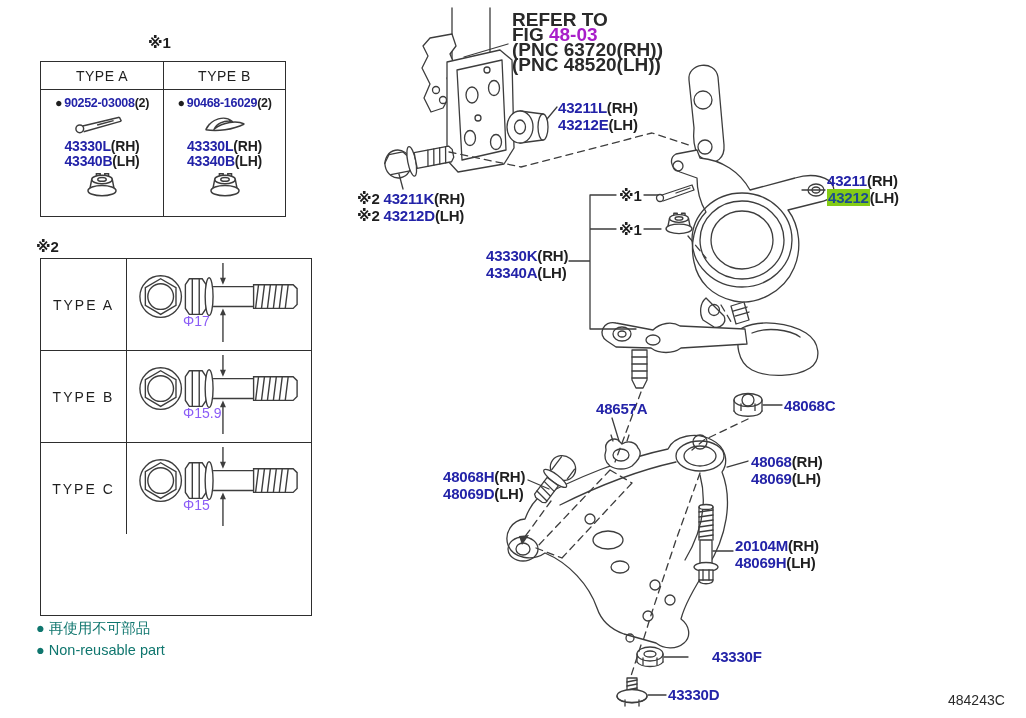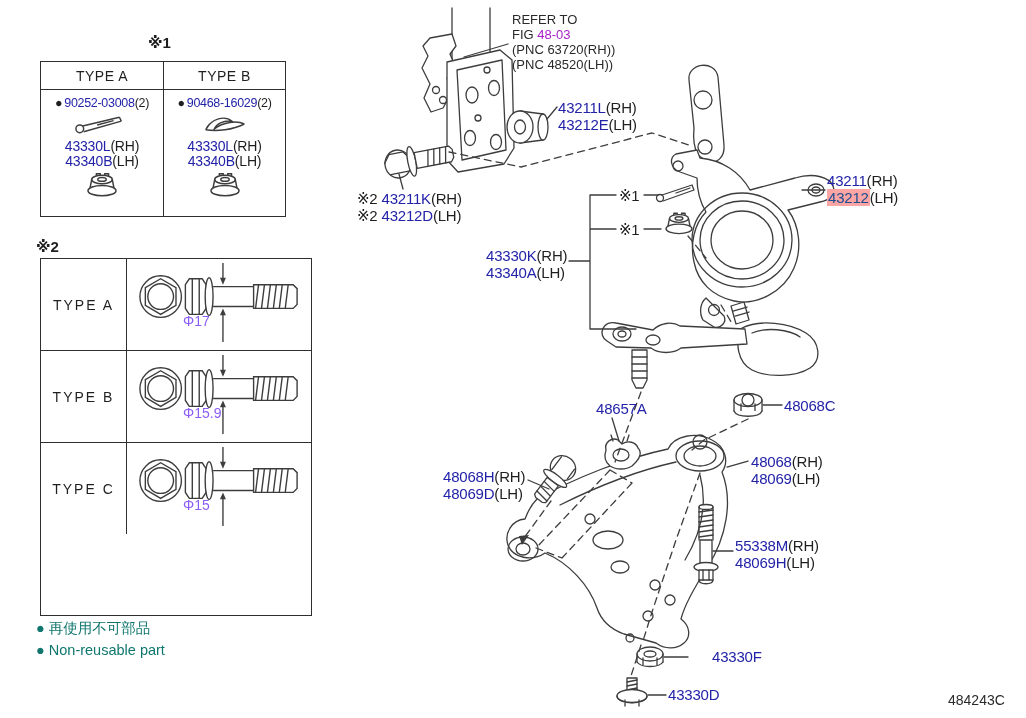--- a/index.html
+++ b/index.html
@@ -1,36 +1,36 @@
 <!DOCTYPE html>
 <html><head>
 <meta charset="utf-8">
 <style>
   html,body{margin:0;padding:0}
   #stage{position:relative;width:1026px;height:718px;background:#ffffff;overflow:hidden;
          font-family:"Liberation Sans","DejaVu Sans",sans-serif;color:#1f1f1f}
   #art{position:absolute;left:0;top:0}
   .marker{position:absolute;font-size:15px;font-weight:bold;color:#1f1f1f}
-  .callout{position:absolute;white-space:nowrap;font-size:15px;line-height:17px;font-weight:normal;letter-spacing:-0.2px}
+  .callout{position:absolute;white-space:nowrap;font-size:15px;line-height:17px;font-weight:bold;letter-spacing:-0.2px}
   .callout .num{color:#2323a8}
-  .callout .num.hl{background:#fca5a5;color:#1c4d8f;padding:0 1px}
+  .callout .num.hl{background:#84cc16;color:#1c4d8f;padding:0 1px}
   .callout .side{color:#1f1f1f}
   .callout .pre{color:#1f1f1f;margin-right:4px}
-  .refer{position:absolute;font-size:13px;line-height:15px;font-weight:normal;color:#2a2a2a}
+  .refer{position:absolute;font-size:19px;line-height:15px;font-weight:bold;color:#2a2a2a}
   .refer .fig{color:#a81ec9}
   
   .t1{position:absolute;left:40px;top:61px;width:244px;height:154px;border:1.7px solid #2e2e2e;
       display:grid;grid-template-columns:1fr 1fr;grid-template-rows:27px 1fr}
   .t1 .hdr{display:flex;align-items:center;justify-content:center;font-size:14px;letter-spacing:.5px}
   .t1 .hdr.r,.t1 .cell.r{border-left:1.7px solid #2e2e2e}
   .t1 .cell{border-top:1.7px solid #2e2e2e;display:flex;flex-direction:column;align-items:center;padding-top:6px}
-  .pline{font-size:12.5px;font-weight:normal;letter-spacing:-0.3px}
+  .pline{font-size:12.5px;font-weight:bold;letter-spacing:-0.3px}
   .pline .bullet{margin-right:2px}
   .pline .num{color:#2323a8}
-  .subline{font-size:14px;font-weight:normal;line-height:15px;letter-spacing:-0.2px}
+  .subline{font-size:14px;font-weight:bold;line-height:15px;letter-spacing:-0.2px}
   .subline .num{color:#2323a8}
   .icon-gap{margin:3px 0 4px}
   
   .t2{position:absolute;left:40px;top:258px;width:270px;height:356px;border:1.7px solid #2e2e2e;
       display:grid;grid-template-rows:repeat(4,1fr)}
   .t2 .row{display:grid;grid-template-columns:85px 1fr}
   .t2 .row + .row{border-top:1.7px solid #2e2e2e}
   .t2 .lab{display:flex;align-items:center;justify-content:center;font-size:14px;letter-spacing:2px}
   .t2 .artcell{position:relative;border-left:1.7px solid #2e2e2e}
   .phi{position:absolute;left:56px;top:54px;font-size:14px;color:#8b5cf6}
@@ -339,21 +339,21 @@
     <div><span class="num">48068</span><span class="side">(RH)</span></div>
     <div><span class="num">48069</span><span class="side">(LH)</span></div>
   </div>
 
   <div class="callout" style="left:443px;top:468px">
     <div><span class="num">48068H</span><span class="side">(RH)</span></div>
     <div><span class="num">48069D</span><span class="side">(LH)</span></div>
   </div>
 
   <div class="callout" style="left:735px;top:537px">
-    <div><span class="num">55338M</span><span class="side">(RH)</span></div>
+    <div><span class="num">20104M</span><span class="side">(RH)</span></div>
     <div><span class="num">48069H</span><span class="side">(LH)</span></div>
   </div>
 
   <div class="callout" style="left:712px;top:648px">
     <span class="num">43330F</span>
   </div>
 
   <div class="callout" style="left:668px;top:686px">
     <span class="num">43330D</span>
   </div>

